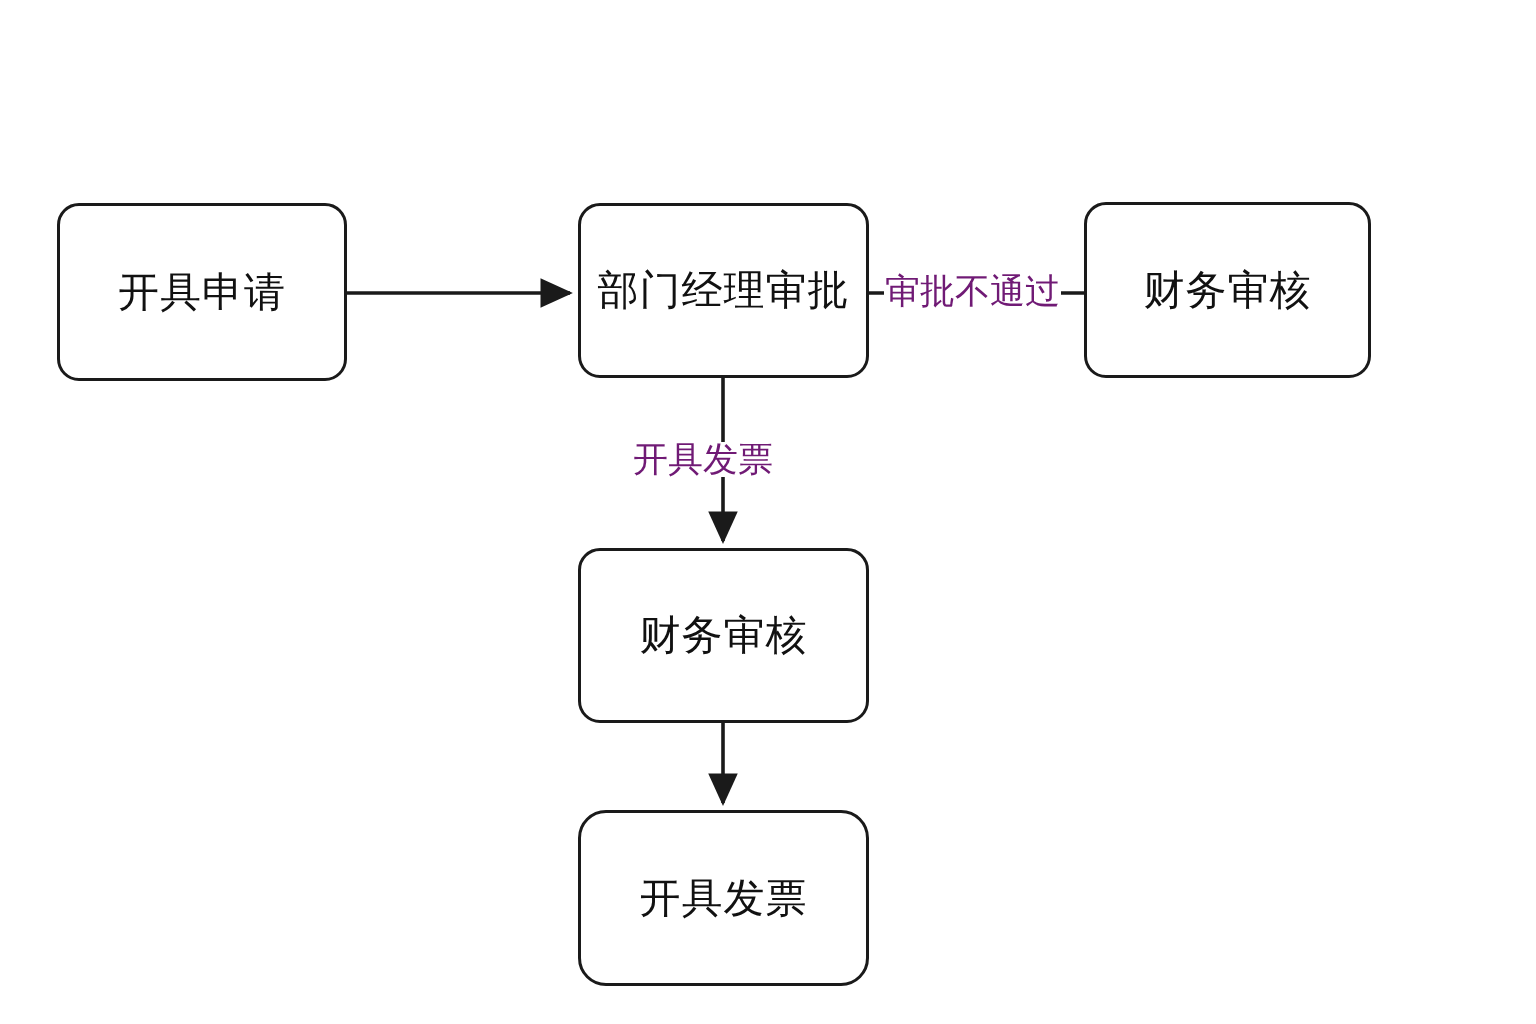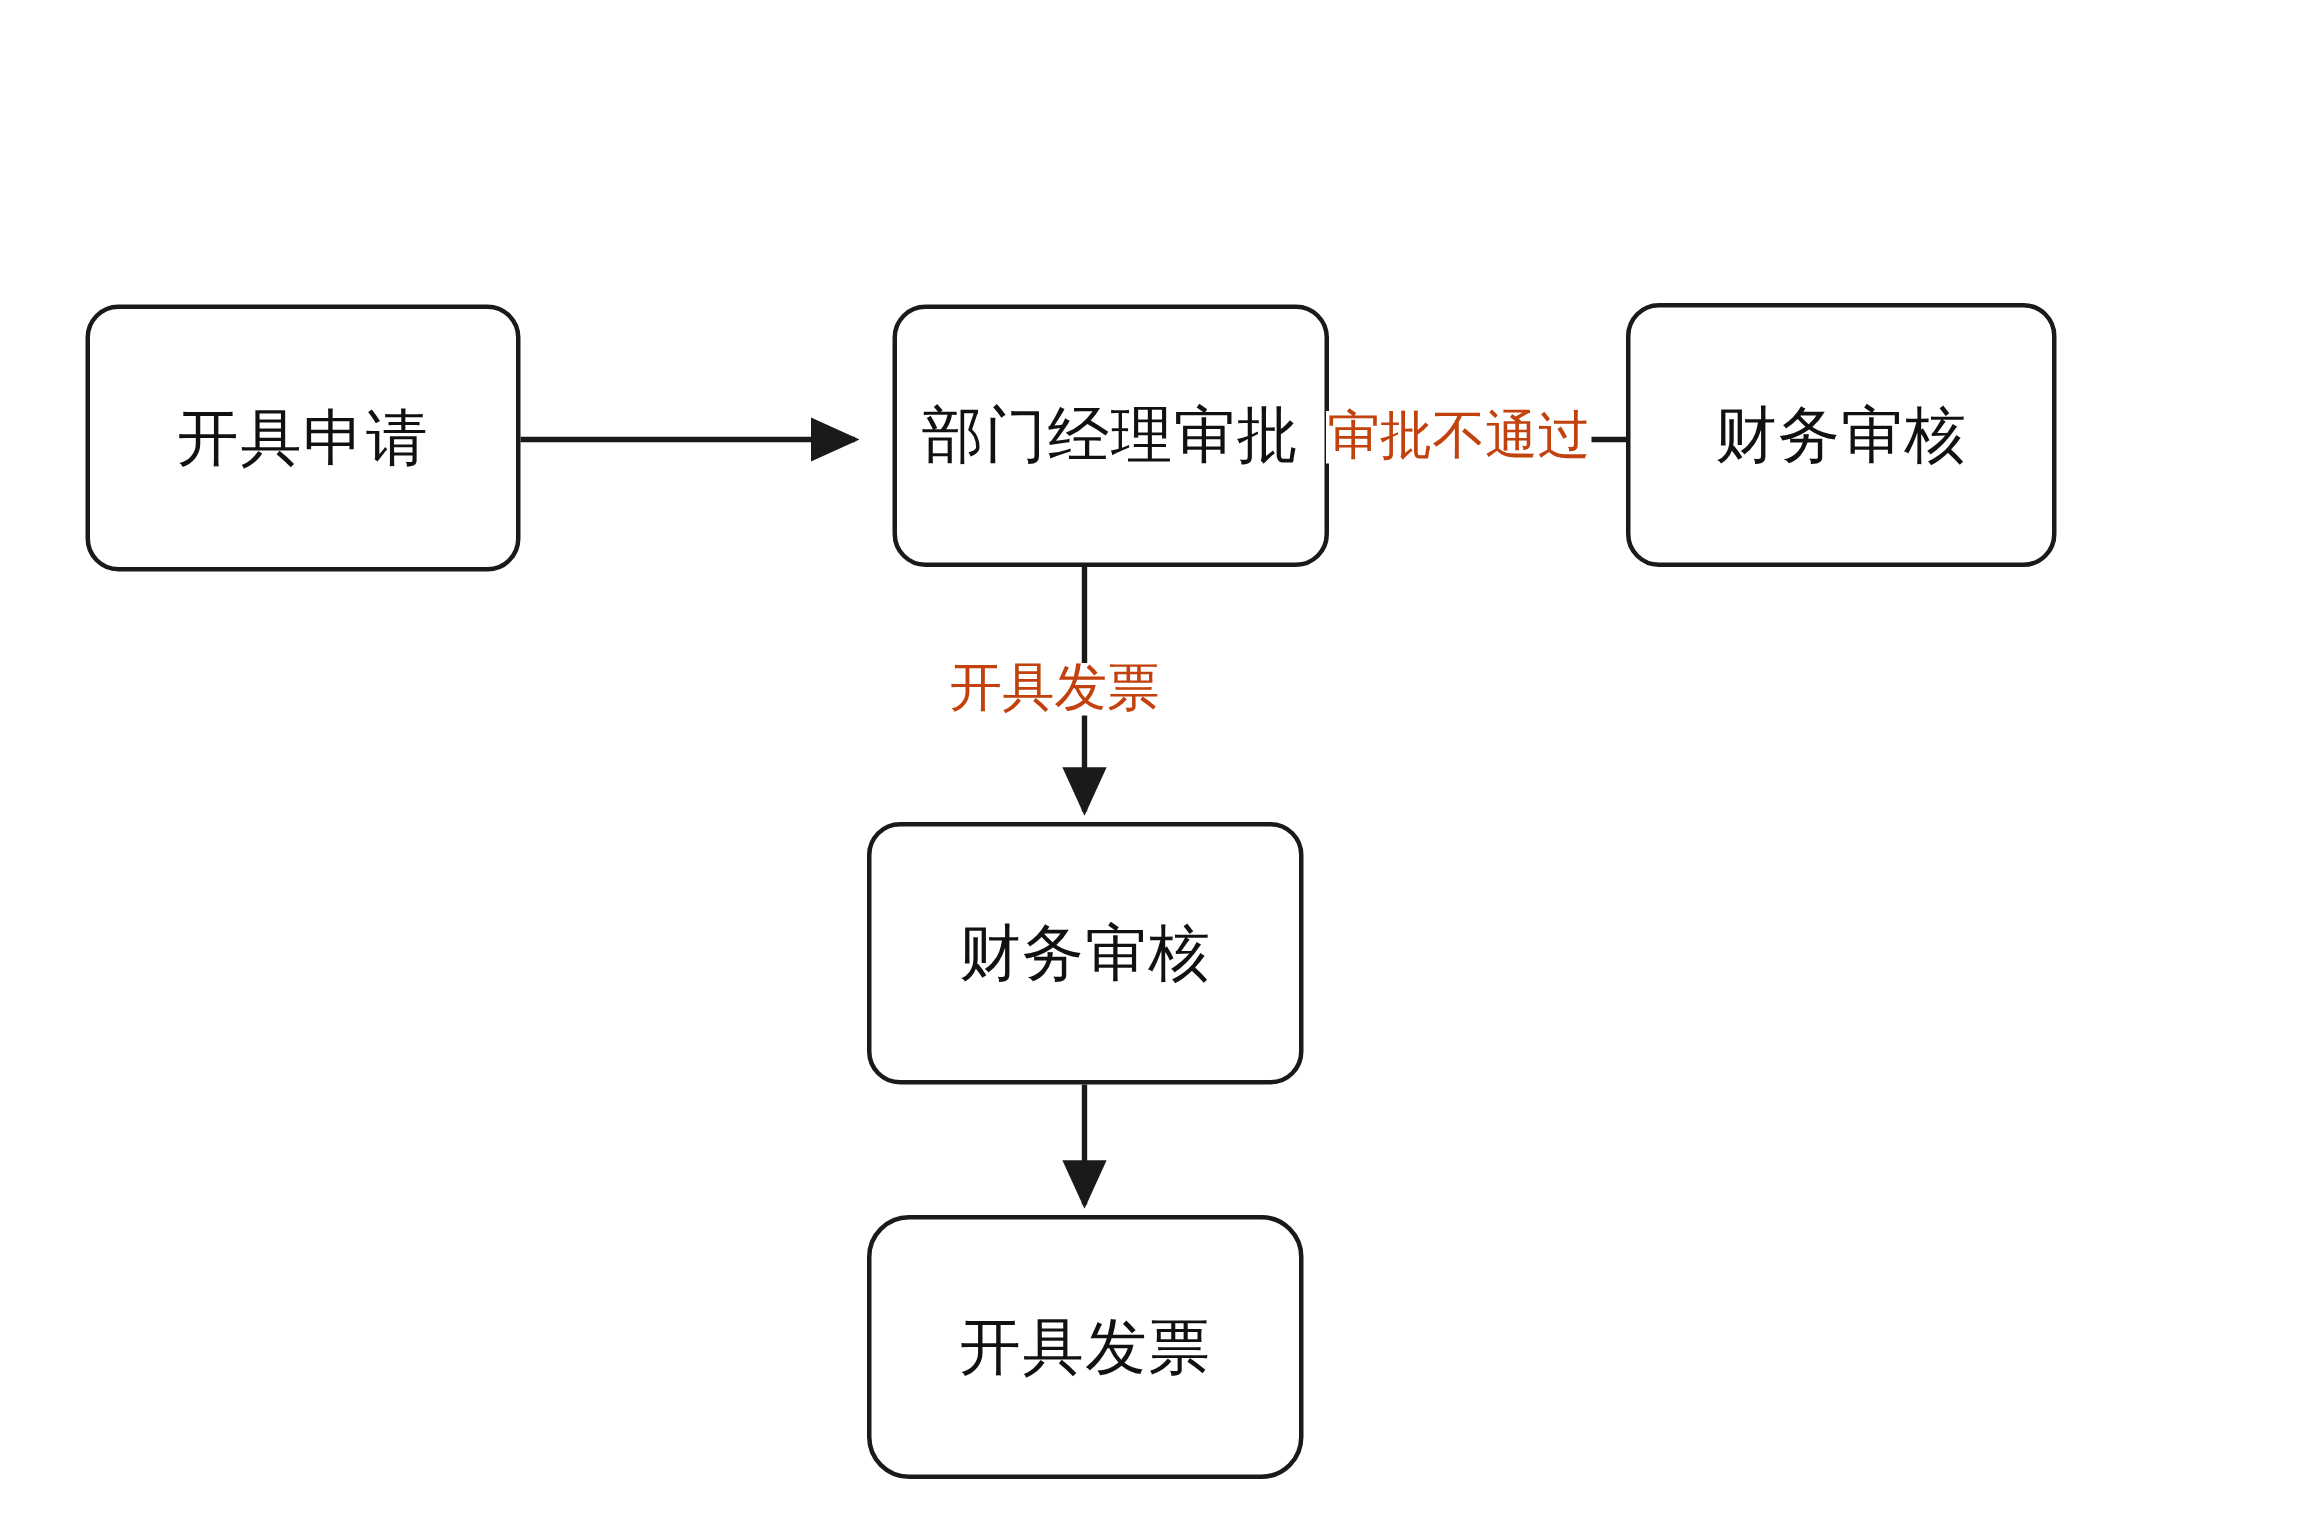--- a/index.html
+++ b/index.html
@@ -43,28 +43,28 @@
     line-height: 1;
     color: #111111;
     letter-spacing: 1px;
     white-space: nowrap;
     font-weight: 400;
   }
   .edge-label {
     position: absolute;
     font-size: 35px;
     line-height: 1;
-    color: #c2410c;
+    color: #701a75;
     white-space: nowrap;
     background: #ffffff;
     padding: 0 1px;
   }
   
   #node-apply        { left: 57px;   top: 203px; width: 290px; height: 178px; }
-  #node-manager      { left: 578px;  top: 203px; width: 291px; height: 175px; margin-left: 17px; }
+  #node-manager      { left: 578px;  top: 203px; width: 291px; height: 175px; }
   #node-finance-alt  { left: 1084px; top: 202px; width: 287px; height: 176px; }
   #node-finance      { left: 578px;  top: 548px; width: 291px; height: 175px; }
   #node-invoice      { left: 578px;  top: 810px; width: 291px; height: 176px; border-radius: 28px; }
 
   
   #label-rejected { left: 884px; top: 274px; }
   #label-approved { left: 632px; top: 442px; }
 </style>
 </head>
 <body>

